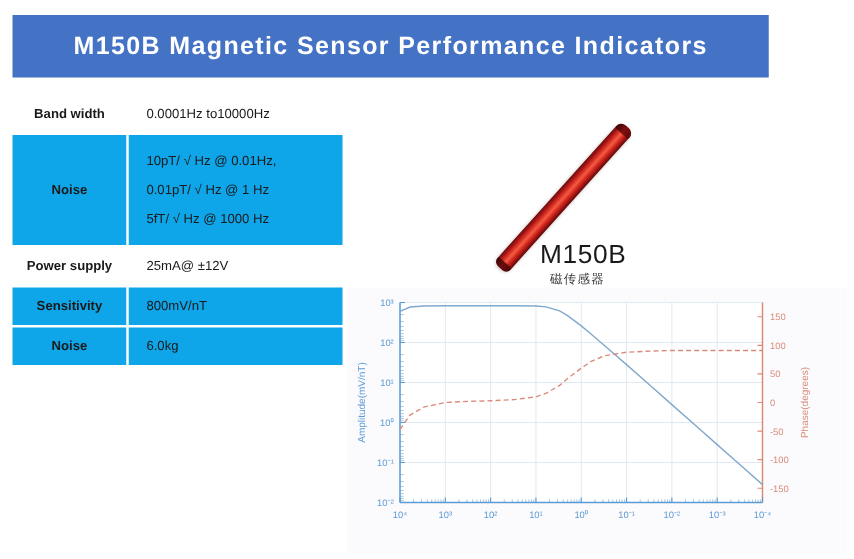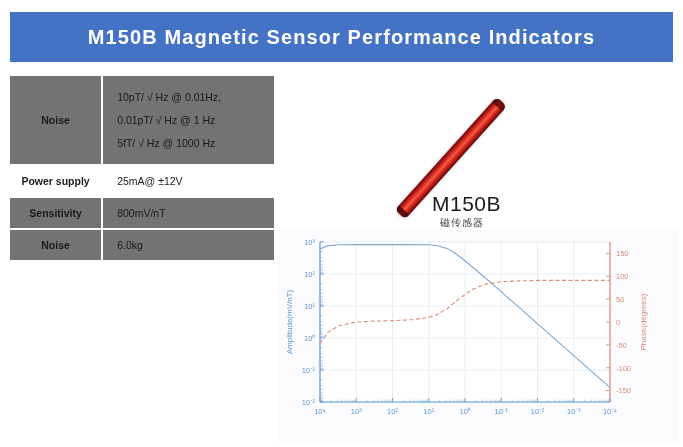--- a/index.html
+++ b/index.html
@@ -8,21 +8,21 @@
     width: 683px; height: 447px;
     background: #ffffff;
     font-family: "Liberation Sans", sans-serif;
     overflow: hidden;
   }
   .page { position: relative; width: 683px; height: 447px; background: #fff; }
 
   
   .banner {
     position: absolute; left: 10px; top: 12px;
-    width: 663px; height: 50px;
+    width: 605px; height: 50px;
     background: #4472C4;
     display: flex; align-items: center; justify-content: center;
   }
   .banner-title {
     color: #ffffff;
     font-size: 20px;
     font-weight: bold;
     letter-spacing: 1.1px;
     white-space: nowrap;
   }
@@ -42,21 +42,21 @@
     height: 100%;
   }
   td.lbl { width: 92px; }
   td.val { width: 172px; }
   .lbl .cell {
     justify-content: center;
     font-weight: bold;
     text-align: center;
   }
   .val .cell { justify-content: flex-start; padding-left: 14px; }
-  tr.shaded td { background: #737373; }
+  tr.shaded td { background: #0ea5e9; }
   tr.plain td { background: #ffffff; }
   td { height: 30px; vertical-align: middle; }
   tr.tall td { height: 88px; }
   .noise-lines { display: flex; flex-direction: column; gap: 11px; padding-left: 14px; width: 100%; }
   .noise-lines span { font-size: 10.5px; color: #1a1a1a; white-space: nowrap; }
   tr.tall .val .cell { padding-left: 0; }
 
   
   .sensor-area {
     position: absolute; left: 352px; top: 74px;
@@ -106,20 +106,28 @@
 <body>
 
 <div class="page">
 
   <div class="banner">
     <div class="banner-title">M150B Magnetic Sensor Performance Indicators</div>
   </div>
 
   <table class="spec-table">
     <tbody>
+      <tr class="plain">
+        <td class="lbl">
+          <div class="cell">Band width</div>
+        </td>
+        <td class="val">
+          <div class="cell">0.0001Hz to10000Hz</div>
+        </td>
+      </tr>
       <tr class="shaded tall">
         <td class="lbl">
           <div class="cell">Noise</div>
         </td>
         <td class="val">
           <div class="cell">
             <div class="noise-lines">
               <span>10pT/ √ Hz @  0.01Hz,</span>
               <span>0.01pT/ √ Hz @ 1 Hz</span>
               <span>5fT/ √ Hz @ 1000 Hz</span>

